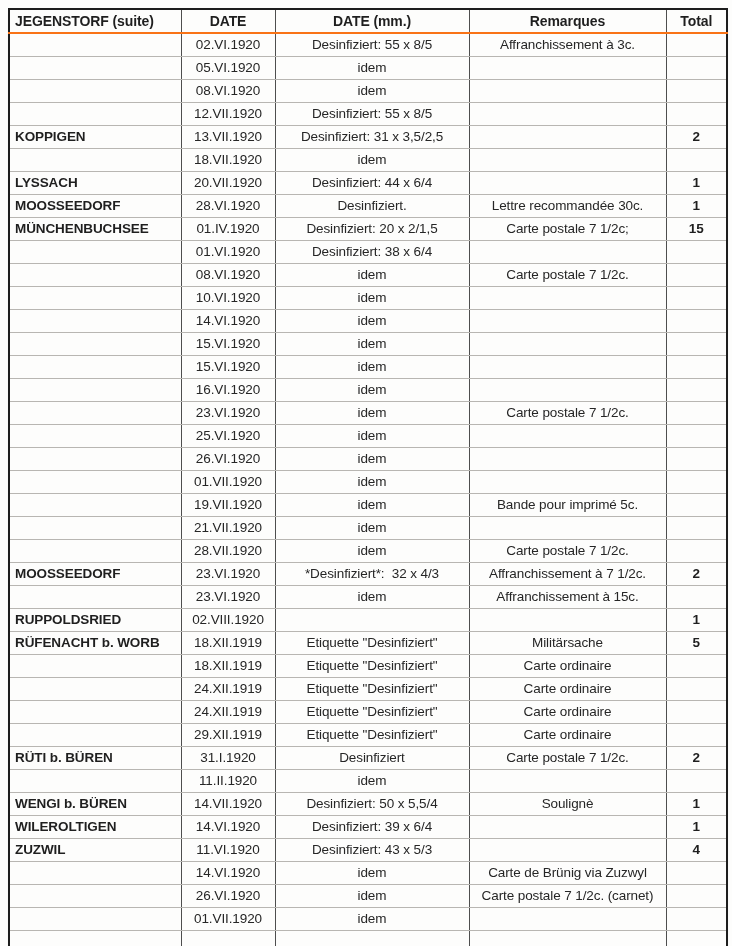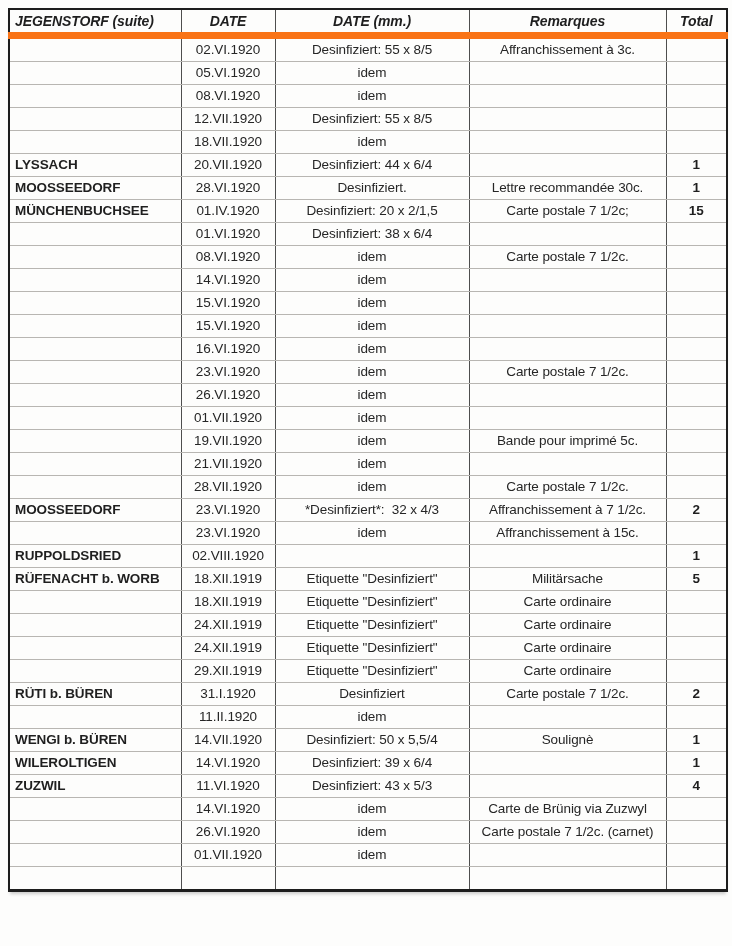--- a/index.html
+++ b/index.html
@@ -44,25 +44,24 @@
     border-top: 1px solid #b8b6b2;
     border-bottom: 1px solid #b8b6b2;
     text-align: center;
     vertical-align: middle;
     overflow: hidden;
     white-space: nowrap;
     line-height: 1;
   }
   .doc-table thead th {
     border-top: none;
-    border-bottom: 7px solid #f97316;
+    border-bottom: 2px solid #f97316;
     font-weight: bold;
     font-size: 14px;
     color: #1f1f1f;
-    font-style: italic;
   }
   .doc-table th.col-place,
   .doc-table td.col-place {
     text-align: left;
     padding-left: 5px;
     font-weight: bold;
     color: #1f1f1f;
   }
   .doc-table td.col-type { white-space: pre; }
   .doc-table td.col-total { font-weight: bold; color: #1f1f1f; }
@@ -111,20 +110,27 @@
           <td class="col-total"></td>
         </tr>
         <tr>
           <td class="col-place"></td>
           <td class="col-date">12.VII.1920</td>
           <td class="col-type">Desinfiziert: 55 x 8/5</td>
           <td class="col-remarks"></td>
           <td class="col-total"></td>
         </tr>
         <tr>
+          <td class="col-place">KOPPIGEN</td>
+          <td class="col-date">13.VII.1920</td>
+          <td class="col-type">Desinfiziert: 31 x 3,5/2,5</td>
+          <td class="col-remarks"></td>
+          <td class="col-total">2</td>
+        </tr>
+        <tr>
           <td class="col-place"></td>
           <td class="col-date">18.VII.1920</td>
           <td class="col-type">idem</td>
           <td class="col-remarks"></td>
           <td class="col-total"></td>
         </tr>
         <tr>
           <td class="col-place">LYSSACH</td>
           <td class="col-date">20.VII.1920</td>
           <td class="col-type">Desinfiziert: 44 x 6/4</td>
@@ -154,20 +160,27 @@
         </tr>
         <tr>
           <td class="col-place"></td>
           <td class="col-date">08.VI.1920</td>
           <td class="col-type">idem</td>
           <td class="col-remarks">Carte postale 7 1/2c.</td>
           <td class="col-total"></td>
         </tr>
         <tr>
           <td class="col-place"></td>
+          <td class="col-date">10.VI.1920</td>
+          <td class="col-type">idem</td>
+          <td class="col-remarks"></td>
+          <td class="col-total"></td>
+        </tr>
+        <tr>
+          <td class="col-place"></td>
           <td class="col-date">14.VI.1920</td>
           <td class="col-type">idem</td>
           <td class="col-remarks"></td>
           <td class="col-total"></td>
         </tr>
         <tr>
           <td class="col-place"></td>
           <td class="col-date">15.VI.1920</td>
           <td class="col-type">idem</td>
           <td class="col-remarks"></td>
@@ -185,20 +198,27 @@
           <td class="col-date">16.VI.1920</td>
           <td class="col-type">idem</td>
           <td class="col-remarks"></td>
           <td class="col-total"></td>
         </tr>
         <tr>
           <td class="col-place"></td>
           <td class="col-date">23.VI.1920</td>
           <td class="col-type">idem</td>
           <td class="col-remarks">Carte postale 7 1/2c.</td>
+          <td class="col-total"></td>
+        </tr>
+        <tr>
+          <td class="col-place"></td>
+          <td class="col-date">25.VI.1920</td>
+          <td class="col-type">idem</td>
+          <td class="col-remarks"></td>
           <td class="col-total"></td>
         </tr>
         <tr>
           <td class="col-place"></td>
           <td class="col-date">26.VI.1920</td>
           <td class="col-type">idem</td>
           <td class="col-remarks"></td>
           <td class="col-total"></td>
         </tr>
         <tr>

